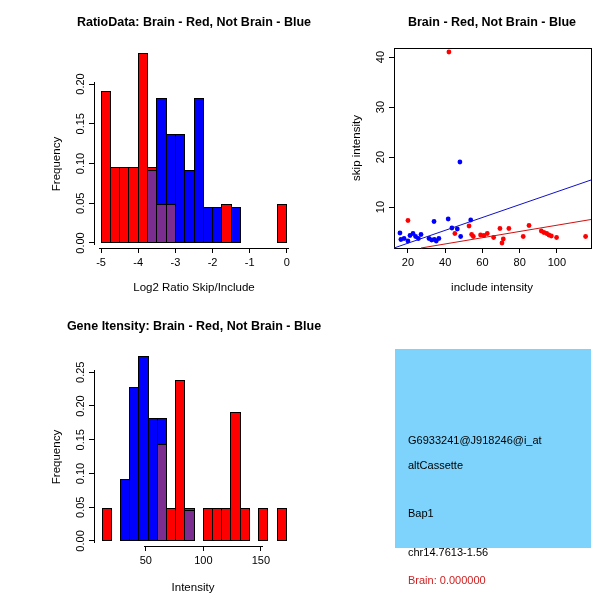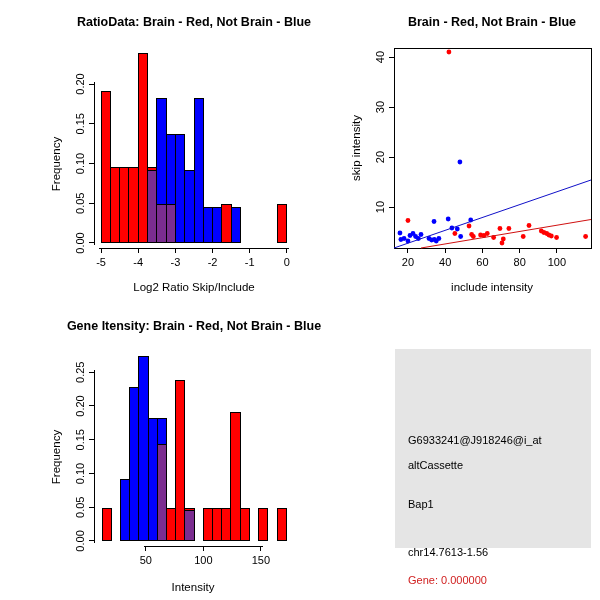--- a/index.html
+++ b/index.html
@@ -188,21 +188,21 @@
         <text x="40" y="173.4608695652174" text-anchor="middle" class="tick-label" transform="rotate(-90 40 173.4608695652174)">0.10</text>
         <line x1="50" x2="45" y1="139.7217391304348" y2="139.7217391304348" stroke="#000000" shape-rendering="crispEdges"></line>
         <text x="40" y="139.7217391304348" text-anchor="middle" class="tick-label" transform="rotate(-90 40 139.7217391304348)">0.15</text>
         <line x1="50" x2="45" y1="105.98260869565217" y2="105.98260869565217" stroke="#000000" shape-rendering="crispEdges"></line>
         <text x="40" y="105.98260869565217" text-anchor="middle" class="tick-label" transform="rotate(-90 40 105.98260869565217)">0.20</text>
         <line x1="50" x2="45" y1="72.24347826086958" y2="72.24347826086958" stroke="#000000" shape-rendering="crispEdges"></line>
         <text x="40" y="72.24347826086958" text-anchor="middle" class="tick-label" transform="rotate(-90 40 72.24347826086958)">0.25</text>
       </g>
   </svg>
 
-  <div class="info-box" style="background: #e5e5e5; text-align: right;">
+  <div class="info-box" style="background: #7dd3fc; text-align: right;">
     <span class="info-line" style="top:85px">G6933241@J918246@i_at</span>
     <span class="info-line" style="top:110px">altCassette</span>
-    <span class="info-line" style="top:149px">Bap1</span>
+    <span class="info-line" style="top:158px">Bap1</span>
     <span class="info-line" style="top:197px">chr14.7613-1.56</span>
-    <span class="info-line" style="top: 225px; color: rgb(208, 32, 32);">Gene: 0.000000</span>
+    <span class="info-line" style="top: 225px; color: rgb(208, 32, 32);">Brain: 0.000000</span>
   </div>
 
 </div>
 
 </body></html>

